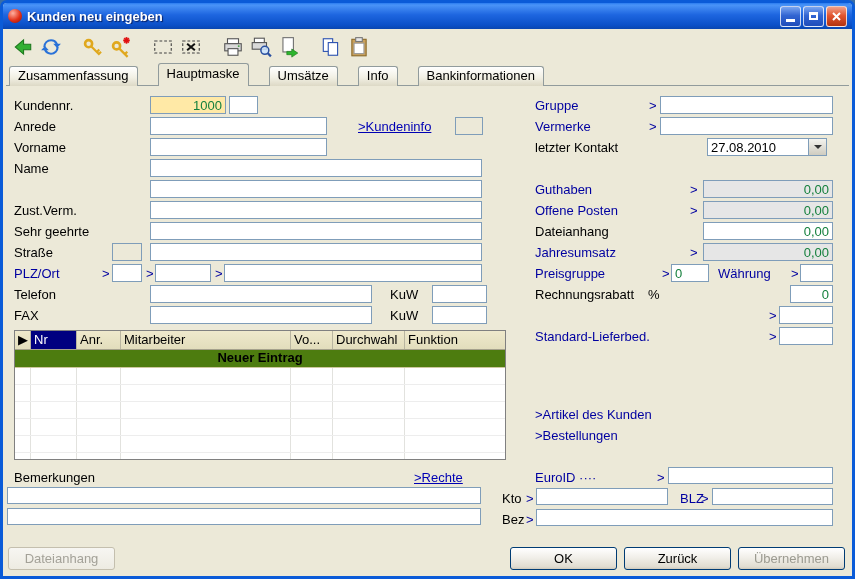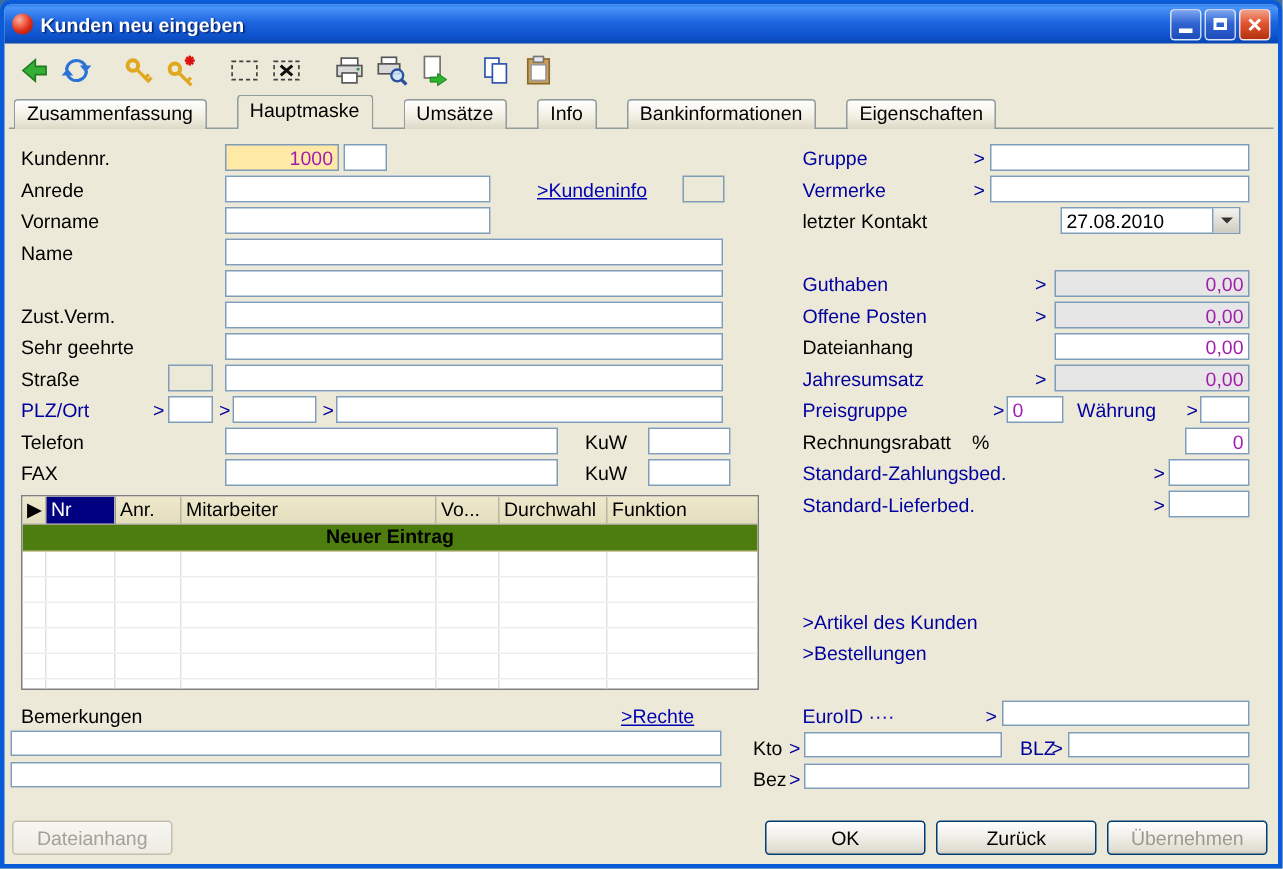--- a/index.html
+++ b/index.html
@@ -34,21 +34,21 @@
        border:1px solid #919b9c;border-bottom:none;border-radius:3px 3px 0 0;
        background:linear-gradient(180deg,#ffffff 0%,#f2f0e4 55%,#ddd9c6 100%);}
   .tab.active{height:22px;line-height:20px;background:#ece9d8;position:relative;z-index:3;font-weight:normal;}
   
   .lb{position:absolute;white-space:nowrap;color:#000;}
   .lb.blue{color:#0000a0;cursor:pointer;}
   .lk{position:absolute;white-space:nowrap;color:#0000b4;text-decoration:underline;cursor:pointer;}
   .lkp{position:absolute;white-space:nowrap;color:#0000a0;cursor:pointer;}
   .ch{position:absolute;color:#0000a0;}
   .fd{position:absolute;height:18px;box-sizing:border-box;border:1px solid #7f9db9;background:#fff;
-      padding:0 3px;font-family:"Liberation Sans",sans-serif;font-size:13px;color:#a21caf;}
+      padding:0 3px;font-family:"Liberation Sans",sans-serif;font-size:13px;color:#15803d;}
   .fd.gray{background:#e6e6e6;}
   .fd.tan{background:#ece9d8;}
   .fd.yellow{background:#ffe9a6;}
   .fd.right{text-align:right;}
   .combo{position:absolute;height:18px;box-sizing:border-box;border:1px solid #7f9db9;background:#fff;
          display:flex;align-items:center;cursor:pointer;}
   .cval{flex:1;padding:0 3px;white-space:nowrap;}
   .cbtn{width:17px;align-self:stretch;border-left:1px solid #7f9db9;display:flex;align-items:center;
         justify-content:center;background:linear-gradient(180deg,#f4f3ee,#cfccc0);}
   .carr{width:0;height:0;border-left:4px solid transparent;border-right:4px solid transparent;border-top:4px solid #333;}
@@ -177,21 +177,20 @@
     </button>
   </div>
 
   <div class="tabline"></div>
   <div class="tabstrip">
     <div class="tab">Zusammenfassung</div>
     <div class="tab active">Hauptmaske</div>
     <div class="tab">Umsätze</div>
     <div class="tab">Info</div>
     <div class="tab">Bankinformationen</div>
-    <div class="tab">Eigenschaften</div>
   </div>
 
   <span class="lb" style="left:11px;top:95px;">Kundennr.</span>
   <input class="fd yellow right" style="left: 147px; top: 93px; width: 76px;" value="1000">
   <input class="fd" style="left: 226px; top: 93px; width: 29px;">
 
   <span class="lb" style="left:11px;top:116px;">Anrede</span>
   <input class="fd" style="left: 147px; top: 114px; width: 177px;">
   <span class="lk" style="left:355px;top:116px;">&gt;Kundeninfo</span>
   <input class="fd tan" style="left: 452px; top: 114px; width: 28px;">
@@ -339,21 +338,20 @@
   <span class="ch" style="left:659px;top:263px;">&gt;</span>
   <input class="fd" style="left: 668px; top: 261px; width: 38px;" value="0">
   <span class="lb blue" style="left:715px;top:263px;">Währung</span>
   <span class="ch" style="left:788px;top:263px;">&gt;</span>
   <input class="fd" style="left: 797px; top: 261px; width: 33px;">
 
   <span class="lb" style="left:532px;top:284px;">Rechnungsrabatt</span>
   <span class="lb" style="left:645px;top:284px;">%</span>
   <input class="fd right" style="left: 787px; top: 282px; width: 43px;" value="0">
 
-  <span class="lb blue" style="left:532px;top:305px;">Standard-Zahlungsbed.</span>
   <span class="ch" style="left:766px;top:305px;">&gt;</span>
   <input class="fd" style="left: 776px; top: 303px; width: 54px;">
 
   <span class="lb blue" style="left:532px;top:326px;">Standard-Lieferbed.</span>
   <span class="ch" style="left:766px;top:326px;">&gt;</span>
   <input class="fd" style="left: 776px; top: 324px; width: 54px;">
 
   <span class="lkp" style="left:532px;top:404px;">&gt;Artikel des Kunden</span>
   <span class="lkp" style="left:532px;top:425px;">&gt;Bestellungen</span>
 

